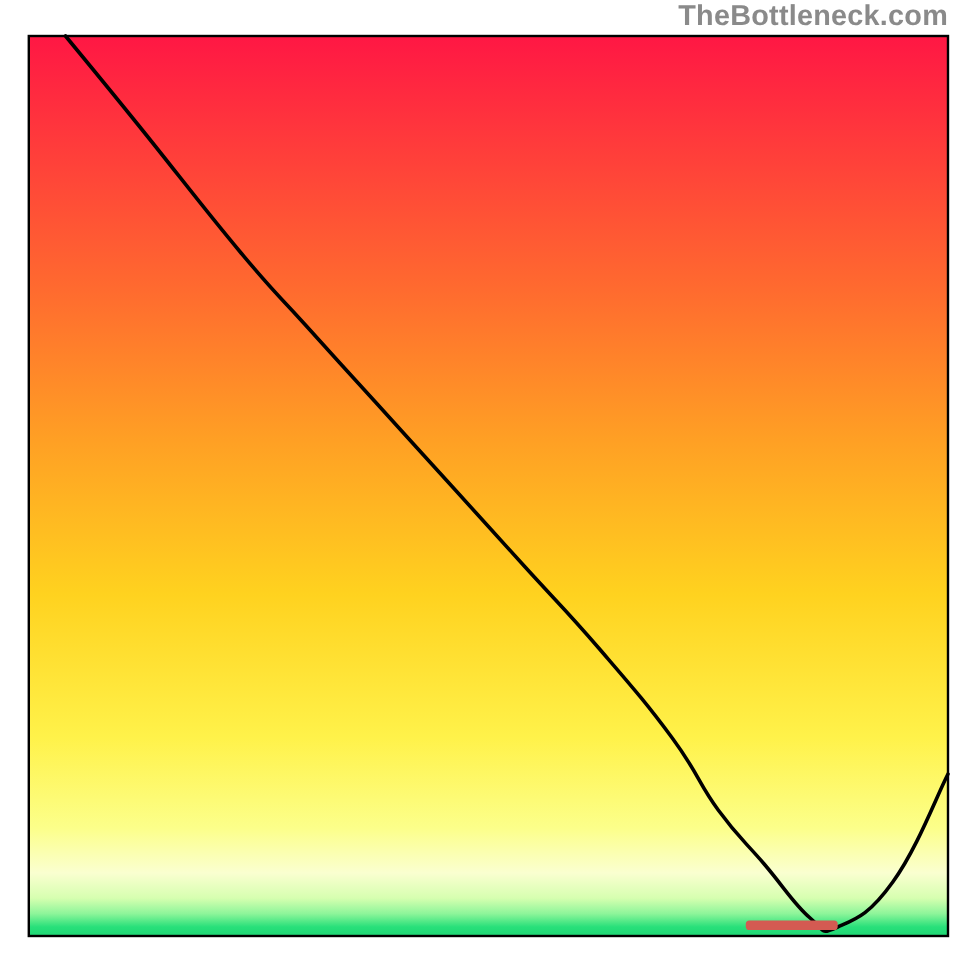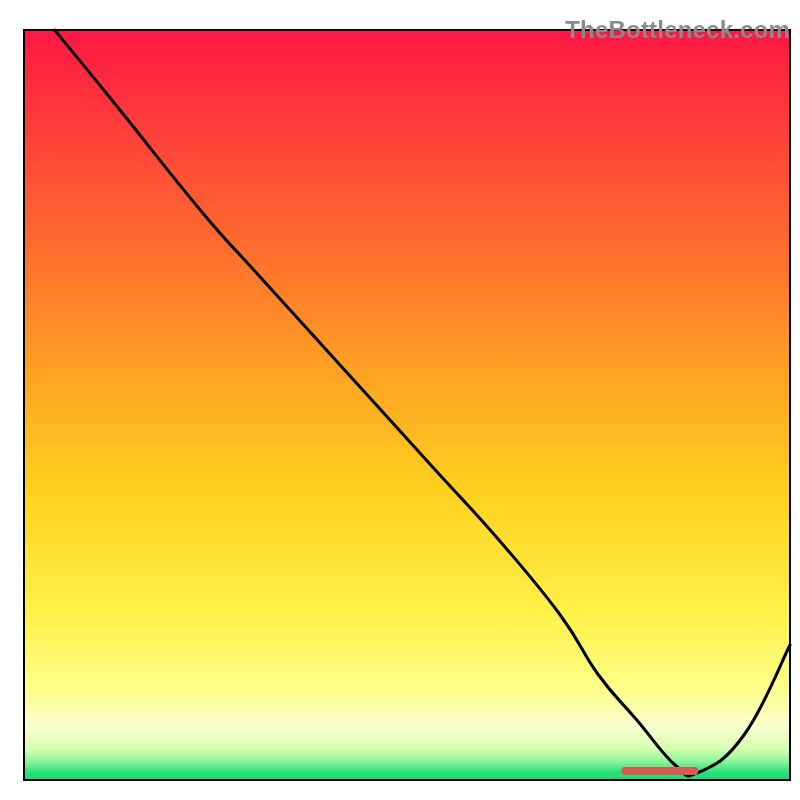--- a/index.html
+++ b/index.html
@@ -11,21 +11,21 @@
     font-family: Arial, Helvetica, sans-serif;
     background: #ffffff;
   }
   .canvas {
     position: relative;
     width: 800px;
     height: 800px;
   }
   .watermark {
     position: absolute;
-    top: 16px;
+    top: 0;
     right: 10px;
     font-size: 24px;
     font-weight: 600;
     color: #8a8a8a;
     letter-spacing: 0.2px;
     z-index: 5;
   }
   svg {
     display: block;
   }

